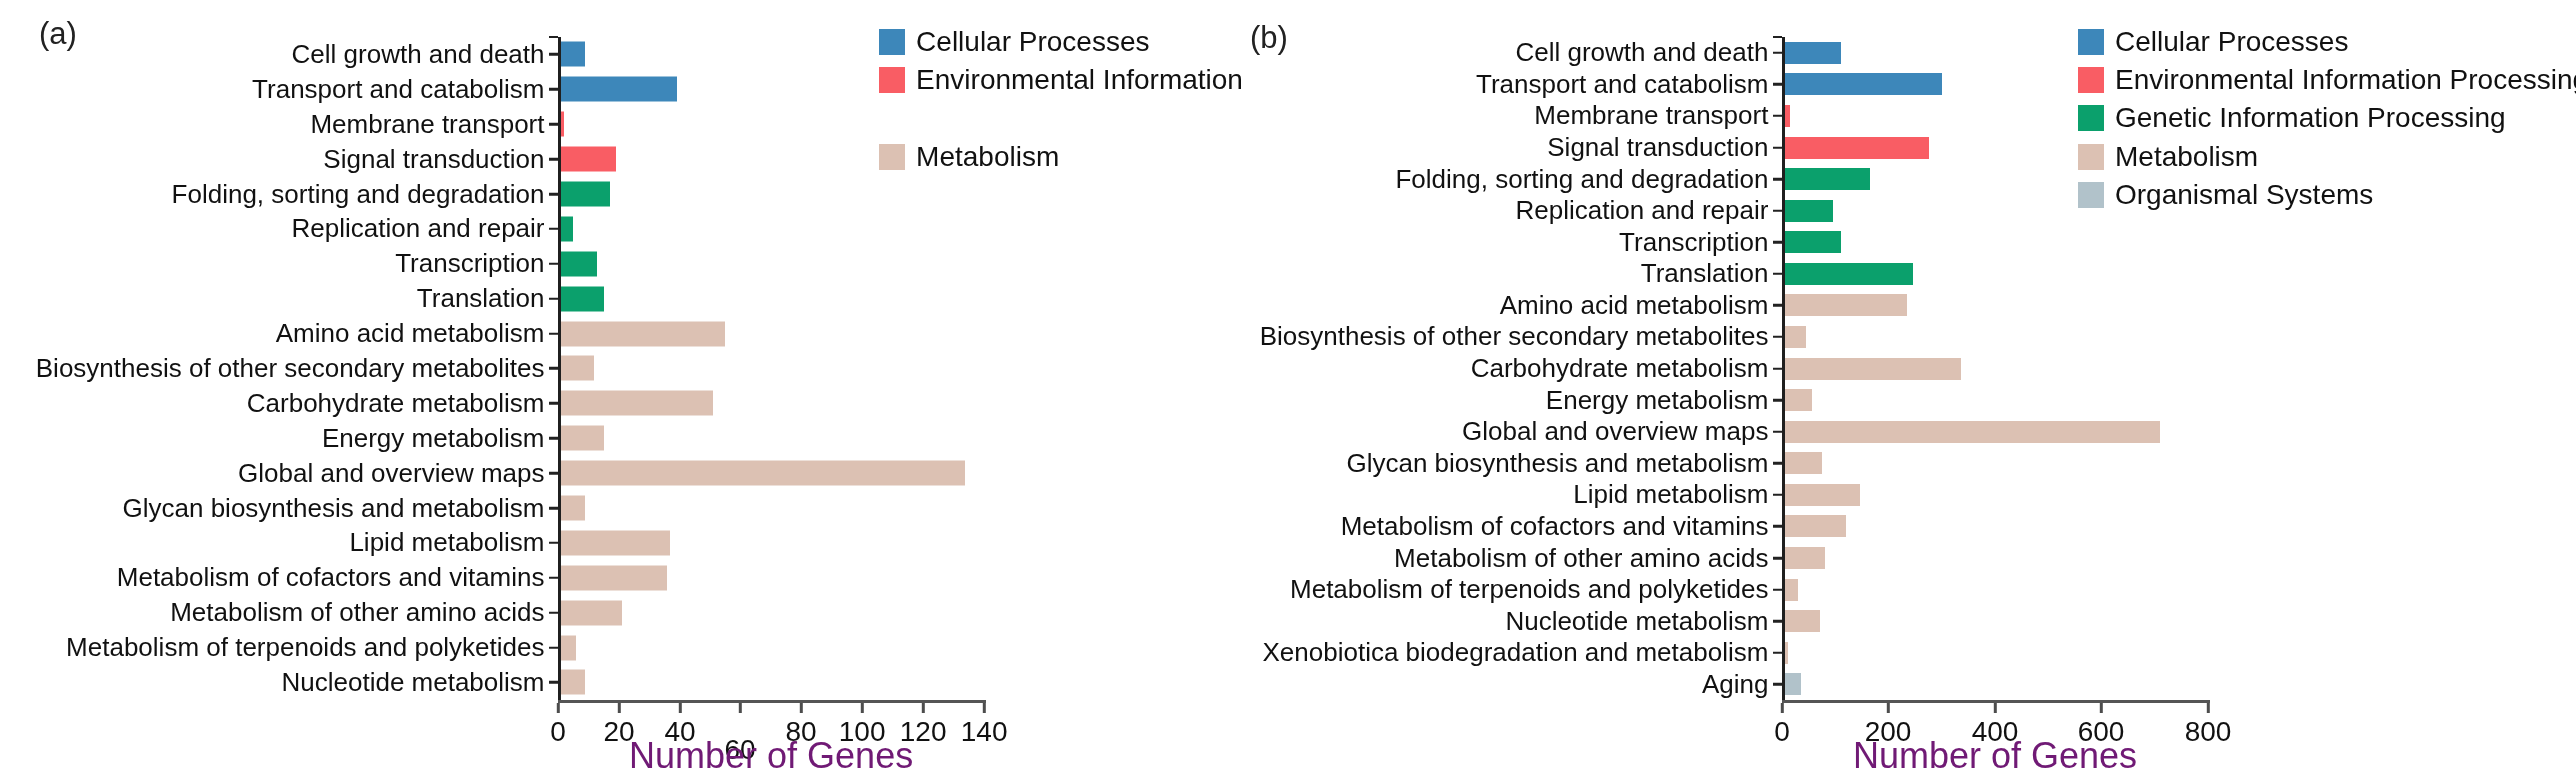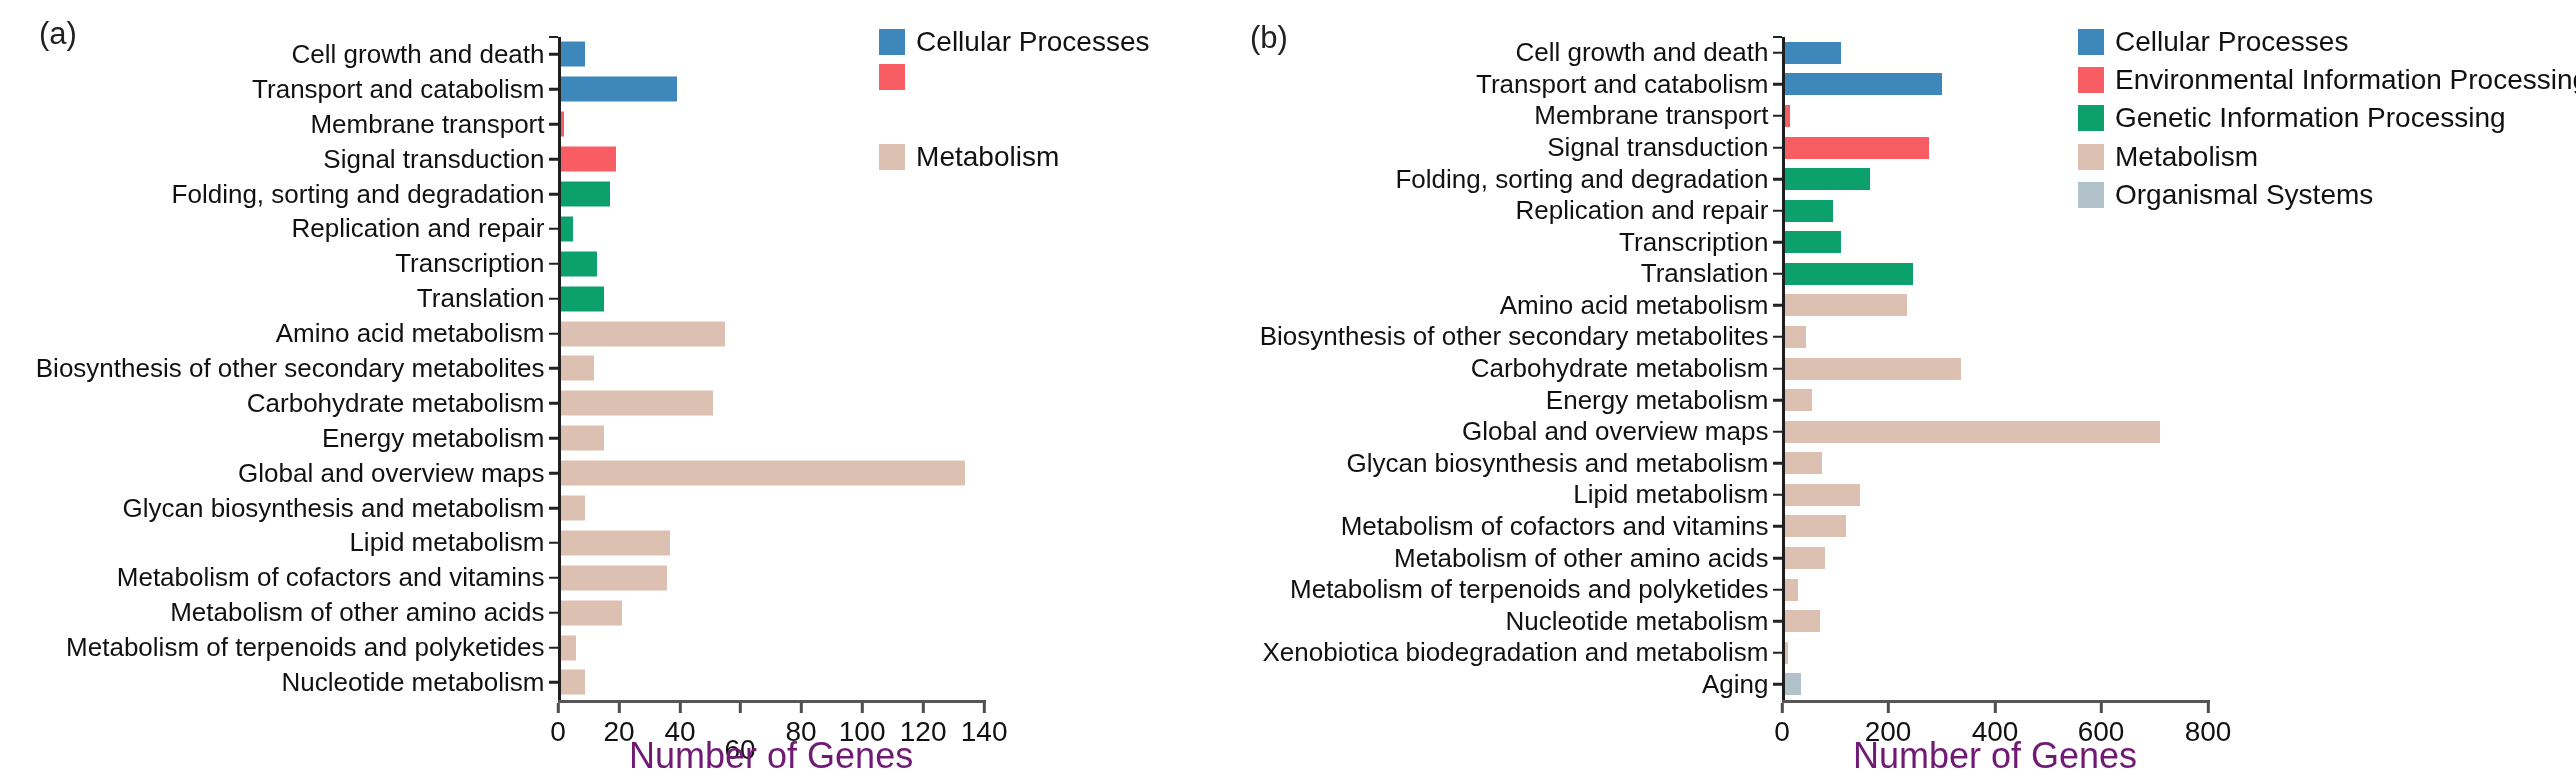--- a/index.html
+++ b/index.html
@@ -226,20 +226,21 @@
         <span class="xtick" style="left: 426px;"></span>
         <span class="xtick-label" style="left: 426px;">140</span>
       </div>
       <div class="axis-title" style="left: 768px; top: 735px;">Number of Genes</div>
       <div class="legend-item" style="left: 876px; top: 26px;">
         <span class="legend-swatch" style="background: rgb(61, 135, 186);"></span>
         <span class="legend-label">Cellular Processes</span>
       </div>
       <div class="legend-item" style="left: 876px; top: 64px;">
         <span class="legend-swatch" style="background: rgb(249, 93, 100);"></span>
+        <span class="legend-label">Environmental Information</span>
       </div>
       <div class="legend-item" style="left: 876px; top: 141px;">
         <span class="legend-swatch" style="background: rgb(220, 193, 179);"></span>
         <span class="legend-label">Metabolism</span>
       </div>
     </div>
   <div class="chart" id="chart-b" style="left: 1227px;">
       <div class="rows" style="left: 0px; top: 37px; width: 981px; height: 663px;">
         <span class="axis-cap" style="left: 546px; top: -1.2px;"></span>
         <div class="row">

